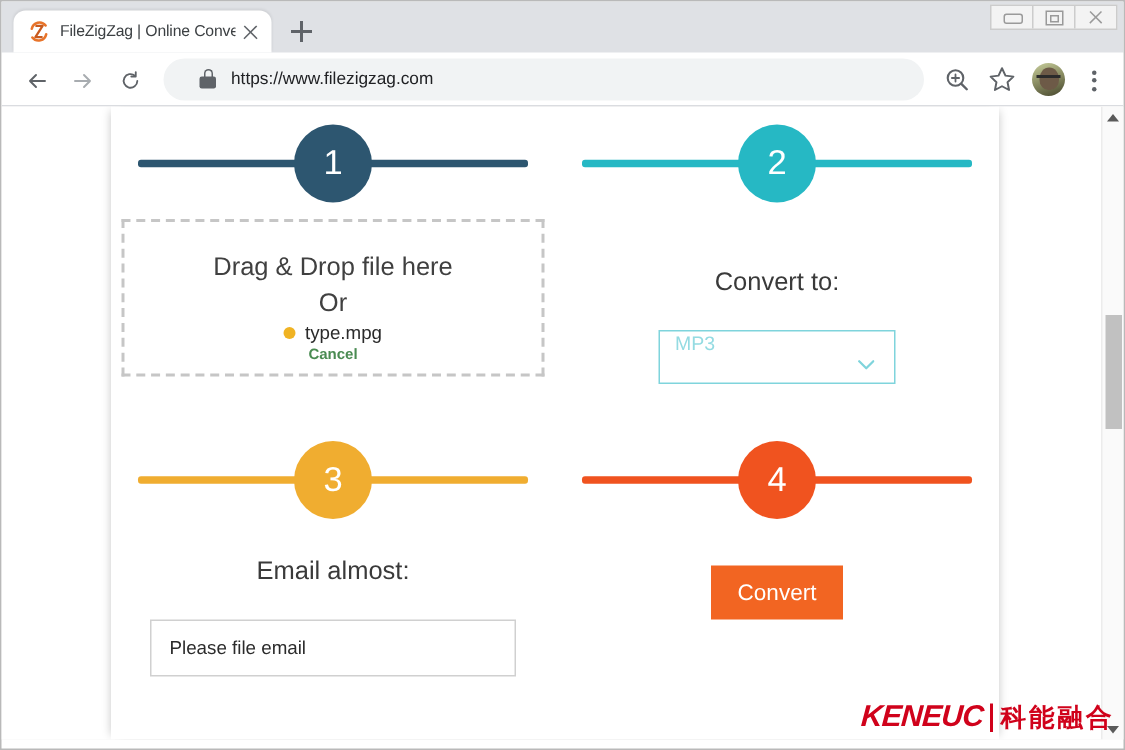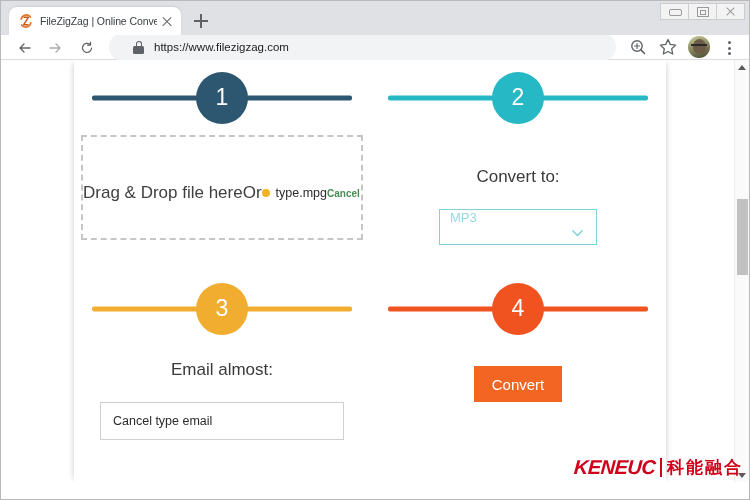--- a/index.html
+++ b/index.html
@@ -144,21 +144,21 @@
     position: absolute;
     left: 8px; top: 7px;
     width: 11px; height: 1.2px;
     background: #9a9a9a;
   }
   .wc-close::before { transform: rotate(45deg); }
   .wc-close::after  { transform: rotate(-45deg); }
 
   
   .toolbar {
-    height: 25px;
+    height: 36px;
     background: #ffffff;
     display: flex;
     align-items: center;
     padding: 0 8px;
     box-sizing: border-box;
     border-bottom: 1px solid #dadce0;
   }
   .navbtn {
     width: 30px;
     height: 30px;
@@ -328,23 +328,23 @@
     font-weight: 400;
     z-index: 2;
   }
 
   .dropzone {
     width: 282px;
     height: 105px;
     border: 2px dashed #c6c6c6;
     box-sizing: border-box;
     display: flex;
-    flex-direction: row;
-    align-items: center;
-    justify-content: flex-start;
+    flex-direction: column;
+    align-items: center;
+    justify-content: center;
     padding-top: 10px;
     cursor: pointer;
   }
   .dz-title {
     font-size: 17px;
     color: #404040;
     line-height: 25px;
   }
   .dz-or {
     font-size: 17px;
@@ -638,21 +638,21 @@
 
         <div class="cell">
           <div class="step-head">
             <div class="step-line" style="background:#f0ad30"></div>
             <div class="step-circle" style="background:#f0ad30">
               <span>3</span>
             </div>
           </div>
           <div class="cell-label">Email almost:</div>
           <div class="email-input">
-            <span>Cancel type email</span>
+            <span>Please file email</span>
           </div>
         </div>
 
         <div class="cell">
           <div class="step-head">
             <div class="step-line" style="background:#f0531f"></div>
             <div class="step-circle" style="background:#f0531f">
               <span>4</span>
             </div>
           </div>

